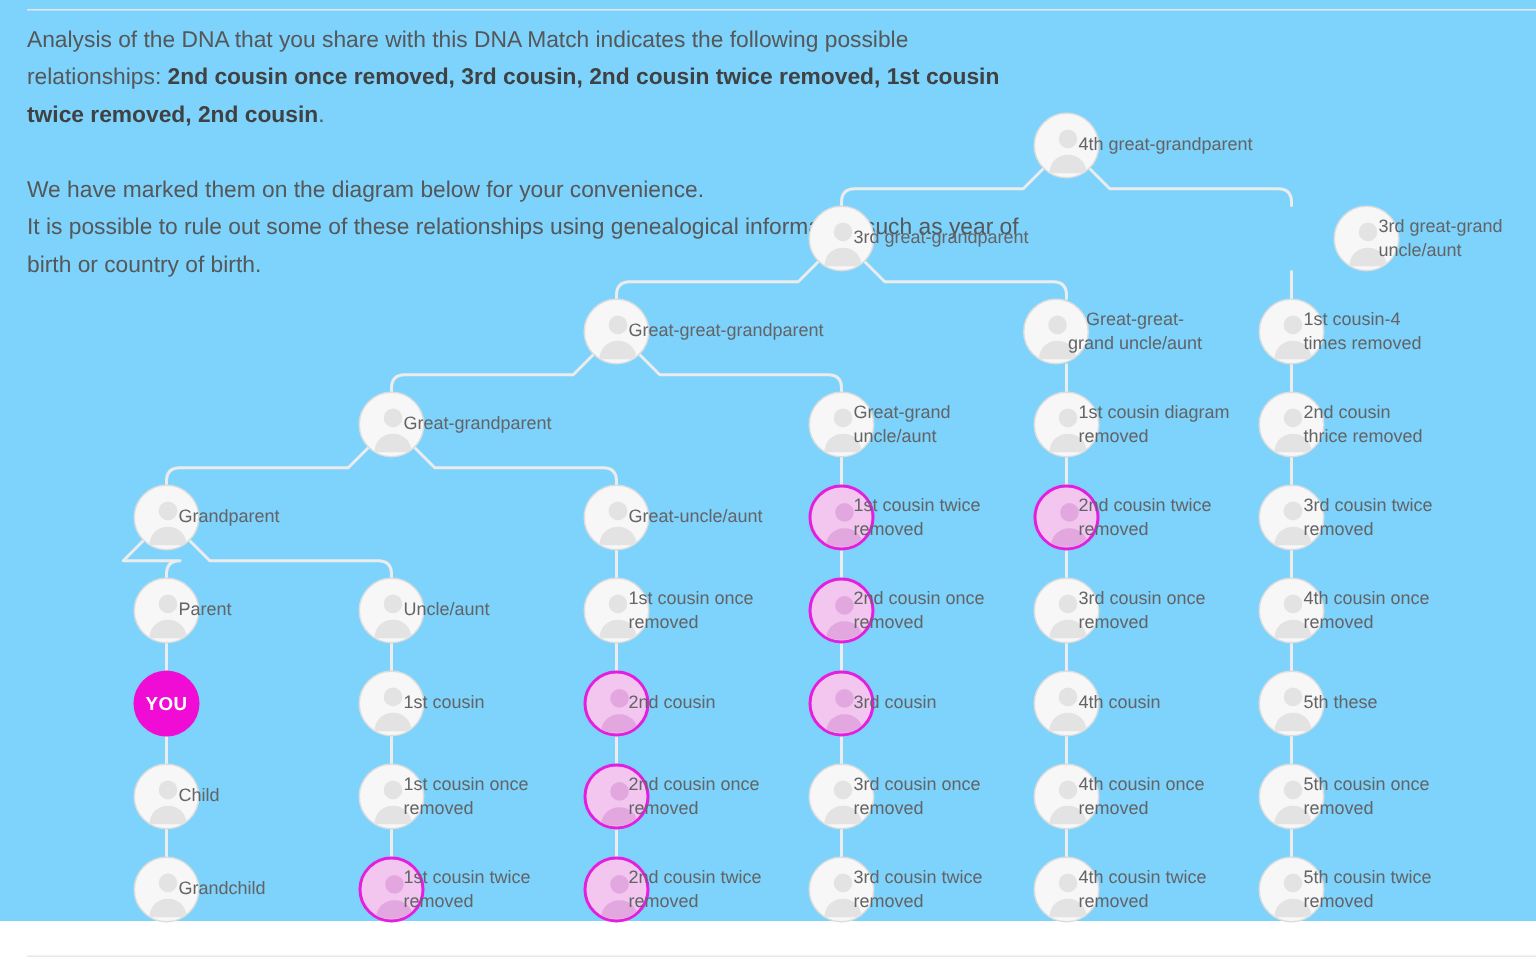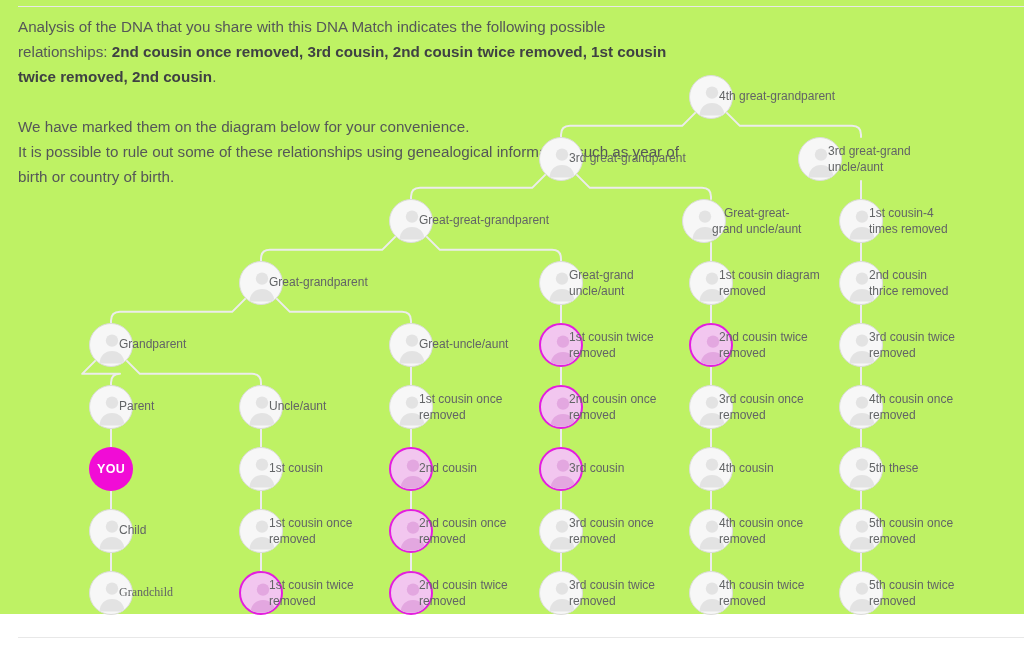--- a/index.html
+++ b/index.html
@@ -6,21 +6,21 @@
   body{
     width:1024px;height:650px;
     background:#ffffff;
     font-family:"Liberation Sans", sans-serif;
     -webkit-font-smoothing:antialiased;
     overflow:hidden;
   }
   #page{
     position:relative;
     width:1024px;height:614px;
-    background:#bef264;
+    background:#7dd3fc;
     box-sizing:border-box;
   }
   .hrule{
     position:absolute;left:18px;right:0px;height:1px;background:#e8e8e8;
   }
   #rule-top{top:6px;}
   #rule-bottom{top:637px;}
 
   
   #intro{
@@ -145,21 +145,21 @@
         </div>
         <div class="node" style="left: 561px; top: 159px;">
           <div class="disc" style="color: rgb(227, 227, 227);">
 <svg viewBox="0 0 44 44" xmlns="http://www.w3.org/2000/svg" aria-hidden="true">
   <circle cx="22" cy="16.6" r="6.2" fill="currentColor"></circle>
   <path d="M9.6 39.5c0-7.6 5.6-12.4 12.4-12.4s12.4 4.8 12.4 12.4z" fill="currentColor"></path>
 </svg>
           </div>
           <div class="label">3rd great-grandparent</div>
         </div>
-        <div class="node" style="left: 820px; top: 159px;">
+        <div class="node" style="left: 911px; top: 159px;">
           <div class="disc" style="color: rgb(227, 227, 227);">
 <svg viewBox="0 0 44 44" xmlns="http://www.w3.org/2000/svg" aria-hidden="true">
   <circle cx="22" cy="16.6" r="6.2" fill="currentColor"></circle>
   <path d="M9.6 39.5c0-7.6 5.6-12.4 12.4-12.4s12.4 4.8 12.4 12.4z" fill="currentColor"></path>
 </svg>
           </div>
           <div class="label">3rd great-grand
 uncle/aunt</div>
         </div>
         <div class="node" style="left: 411px; top: 221px;">
@@ -438,21 +438,21 @@
         <div class="node" style="left: 861px; top: 531px;">
           <div class="disc" style="color: rgb(227, 227, 227);">
 <svg viewBox="0 0 44 44" xmlns="http://www.w3.org/2000/svg" aria-hidden="true">
   <circle cx="22" cy="16.6" r="6.2" fill="currentColor"></circle>
   <path d="M9.6 39.5c0-7.6 5.6-12.4 12.4-12.4s12.4 4.8 12.4 12.4z" fill="currentColor"></path>
 </svg>
           </div>
           <div class="label">5th cousin once
 removed</div>
         </div>
-        <div class="node" style="left: 111px; top: 593px; font-family: Liberation Serif, serif;">
+        <div class="node" style="left: 111px; top: 593px;">
           <div class="disc" style="color: rgb(227, 227, 227);">
 <svg viewBox="0 0 44 44" xmlns="http://www.w3.org/2000/svg" aria-hidden="true">
   <circle cx="22" cy="16.6" r="6.2" fill="currentColor"></circle>
   <path d="M9.6 39.5c0-7.6 5.6-12.4 12.4-12.4s12.4 4.8 12.4 12.4z" fill="currentColor"></path>
 </svg>
           </div>
           <div class="label">Grandchild</div>
         </div>
         <div class="node hl" style="left: 261px; top: 593px;">
           <div class="disc" style="color: rgb(227, 167, 224);">

